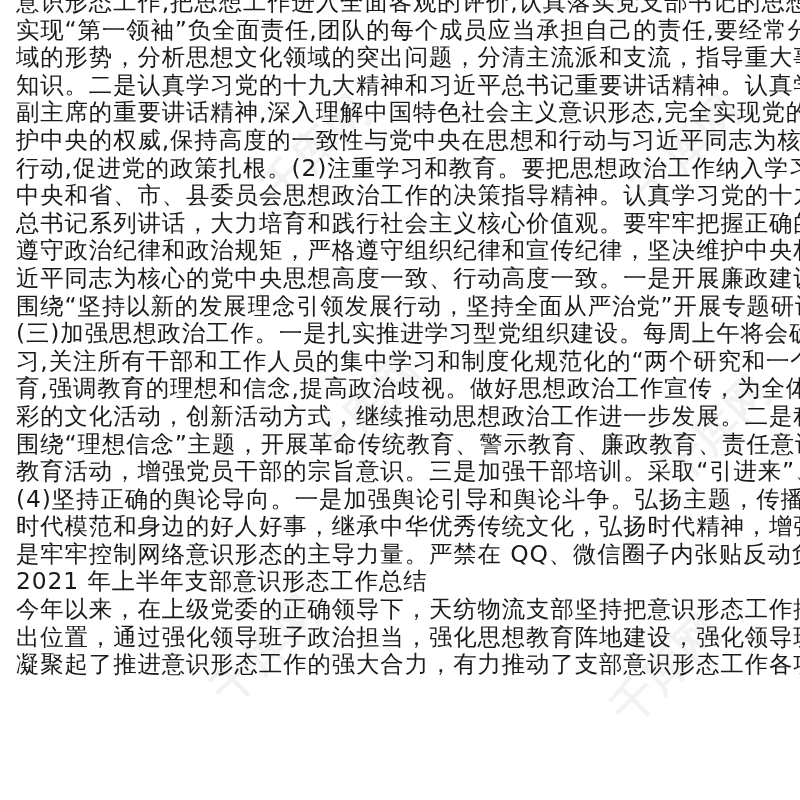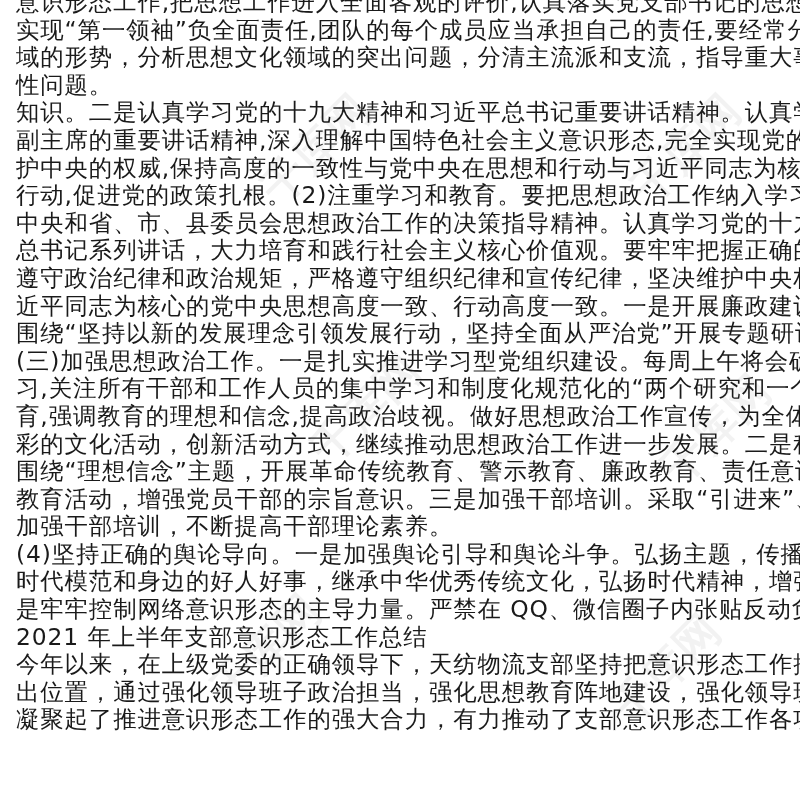--- a/index.html
+++ b/index.html
@@ -30,37 +30,35 @@
 <div class="watermark" style="left:620px;top:120px;">千库网</div>
 <div class="watermark" style="left:300px;top:380px;">千库网</div>
 <div class="watermark" style="left:650px;top:400px;">千库网</div>
 <div class="watermark" style="left:200px;top:620px;">千库网</div>
 <div class="watermark" style="left:600px;top:640px;">千库网</div>
 
 <div class="page">
   <div class="line">意识形态工作,把思想工作进入全面客观的评价,认真落实党支部书记的思想工作报告制度,</div>
   <div class="line">实现“第一领袖”负全面责任,团队的每个成员应当承担自己的责任,要经常分析和判断思想领</div>
   <div class="line">域的形势，分析思想文化领域的突出问题，分清主流派和支流，指导重大事件和形势的趋势</div>
-  <div class="line">性问题。</div>
   <div class="line">知识。二是认真学习党的十九大精神和习近平总书记重要讲话精神。认真学习总书记习近平</div>
   <div class="line">副主席的重要讲话精神,深入理解中国特色社会主义意识形态,完全实现党的 19 精神,坚决维</div>
   <div class="line">护中央的权威,保持高度的一致性与党中央在思想和行动与习近平同志为核心,真正理解党的</div>
   <div class="line">行动,促进党的政策扎根。(2)注重学习和教育。要把思想政治工作纳入学习计划，及时传达</div>
   <div class="line">中央和省、市、县委员会思想政治工作的决策指导精神。认真学习党的十九大精神和习近平</div>
   <div class="line">总书记系列讲话，大力培育和践行社会主义核心价值观。要牢牢把握正确的政治方向，严格</div>
   <div class="line">遵守政治纪律和政治规矩，严格遵守组织纪律和宣传纪律，坚决维护中央权威。要保持以习</div>
   <div class="line">近平同志为核心的党中央思想高度一致、行动高度一致。一是开展廉政建设宣传教育活动。</div>
   <div class="line">围绕“坚持以新的发展理念引领发展行动，坚持全面从严治党”开展专题研讨，学习党章、党</div>
   <div class="line">(三)加强思想政治工作。一是扎实推进学习型党组织建设。每周上午将会确定一个固定的学</div>
   <div class="line">习,关注所有干部和工作人员的集中学习和制度化规范化的“两个研究和一个工作”学习和教</div>
   <div class="line">育,强调教育的理想和信念,提高政治歧视。做好思想政治工作宣传，为全体职工提供丰富多</div>
   <div class="line">彩的文化活动，创新活动方式，继续推动思想政治工作进一步发展。二是积极开展主题教育。</div>
   <div class="line">围绕“理想信念”主题，开展革命传统教育、警示教育、廉政教育、责任意识教育、忧患意识</div>
   <div class="line">教育活动，增强党员干部的宗旨意识。三是加强干部培训。采取“引进来”、“走出去”的方式，</div>
-  <div class="line">加强干部培训，不断提高干部理论素养。</div>
   <div class="line">(4)坚持正确的舆论导向。一是加强舆论引导和舆论斗争。弘扬主题，传播正能量，大力宣传</div>
   <div class="line">时代模范和身边的好人好事，继承中华优秀传统文化，弘扬时代精神，增强宣传感染力。二</div>
   <div class="line">是牢牢控制网络意识形态的主导力量。严禁在 QQ、微信圈子内张贴反动负面评论、低俗图</div>
   <div class="line">2021 年上半年支部意识形态工作总结</div>
   <div class="line">今年以来，在上级党委的正确领导下，天纺物流支部坚持把意识形态工作摆在党建工作的突</div>
   <div class="line">出位置，通过强化领导班子政治担当，强化思想教育阵地建设，强化领导班子主体责任落实，</div>
   <div class="line">凝聚起了推进意识形态工作的强大合力，有力推动了支部意识形态工作各项工作落实见效。</div>
 </div>
 
 </body></html>

